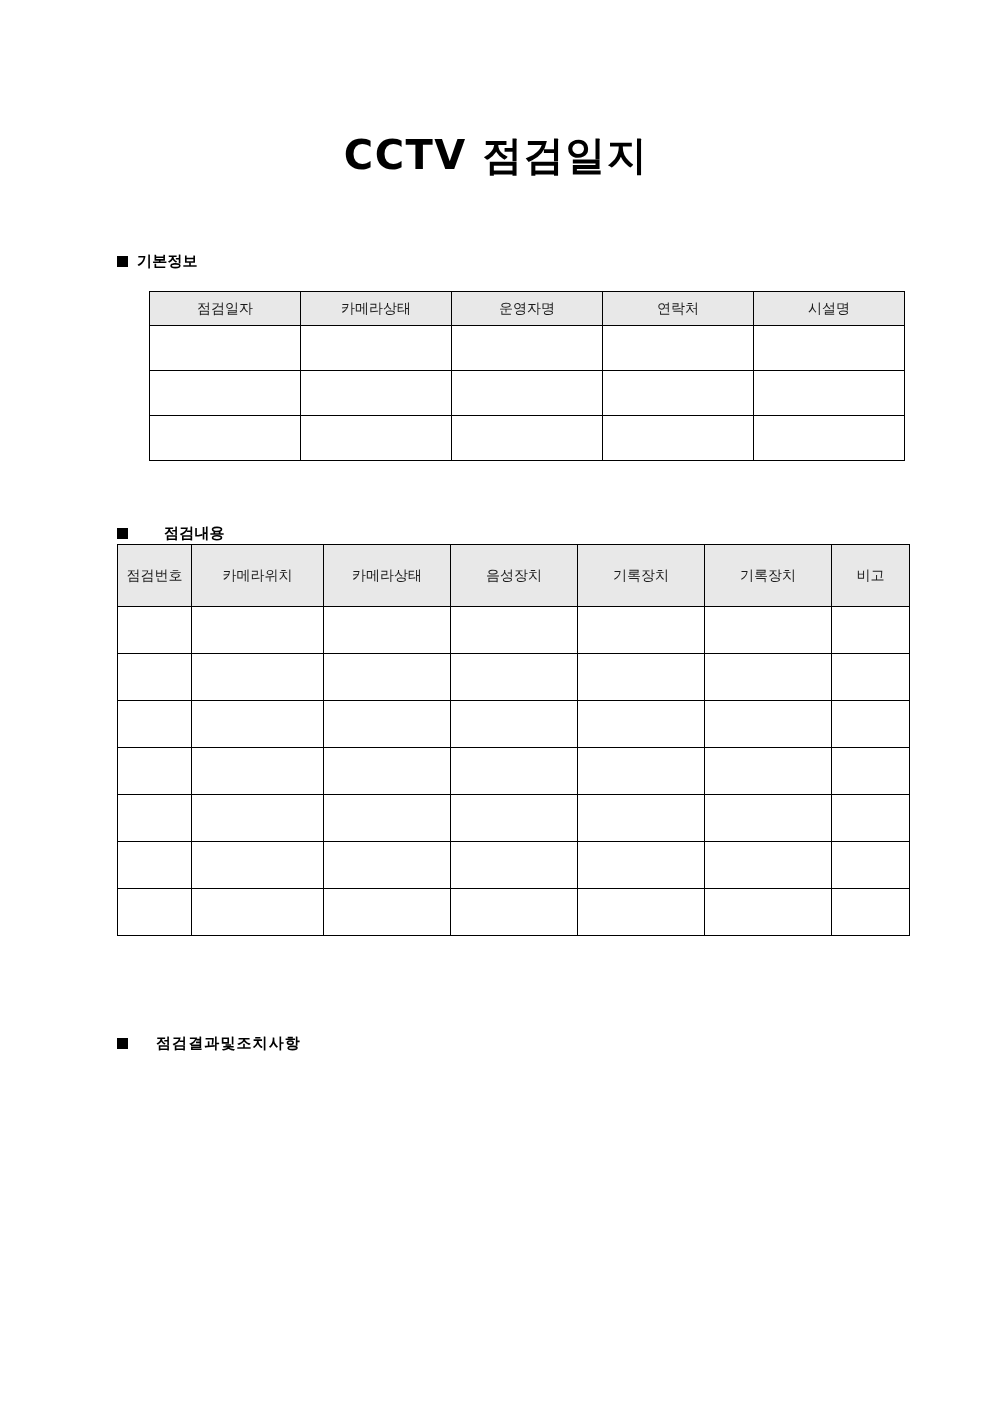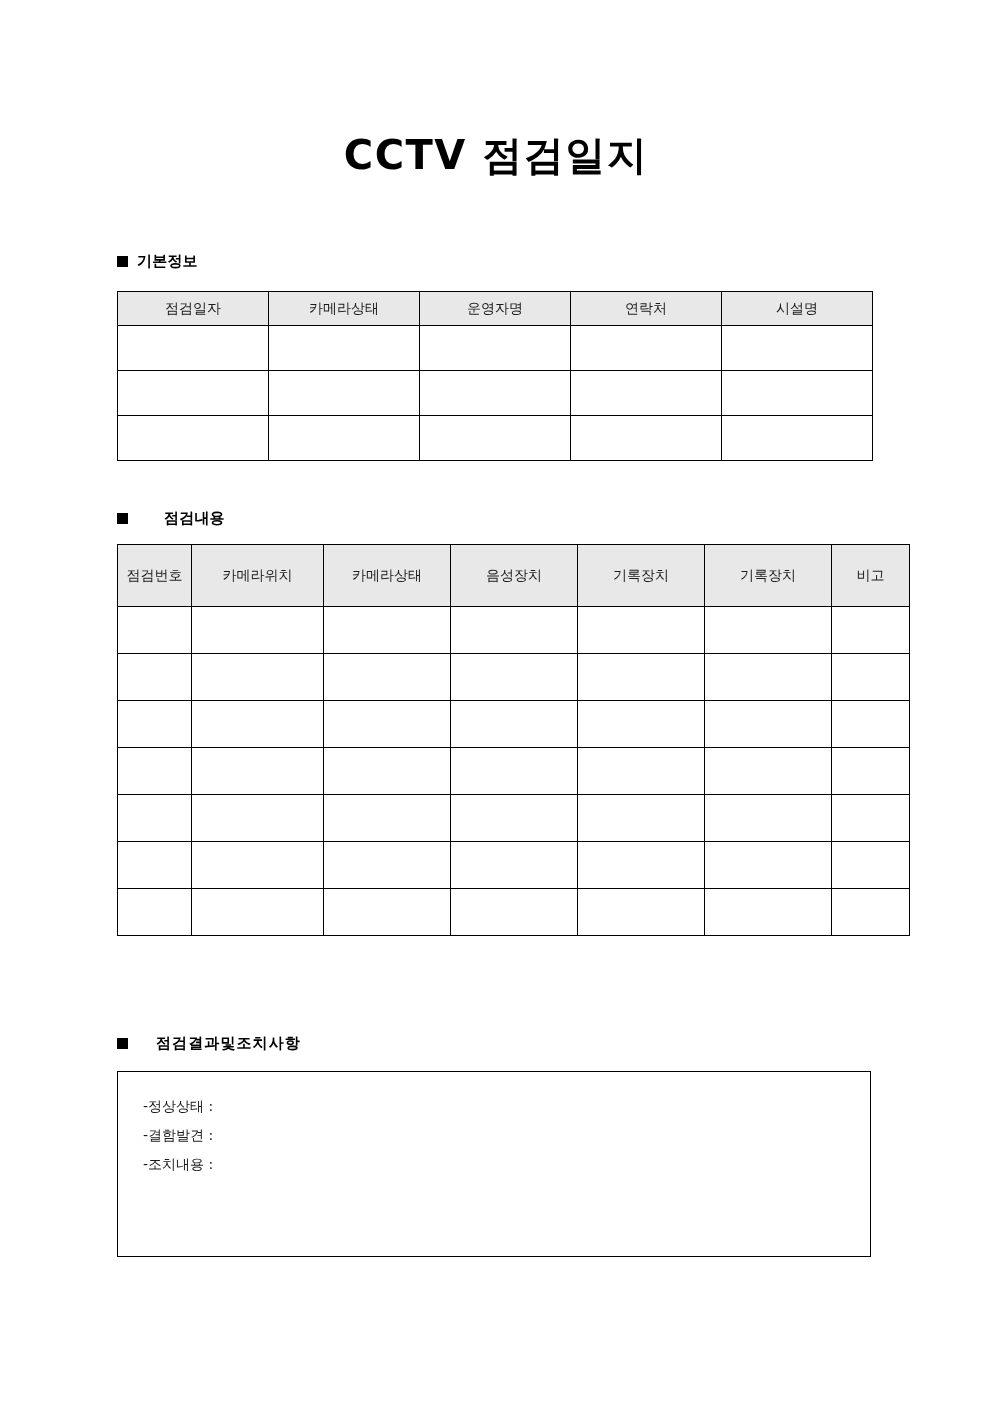--- a/index.html
+++ b/index.html
@@ -52,21 +52,21 @@
     width: 11px;
     height: 11px;
     background: #000000;
     display: inline-block;
     flex: 0 0 auto;
   }
   .section-head .sec-label {
     letter-spacing: 0.2px;
   }
   #sec-basic  { top: 254px; }
-  #sec-detail { top: 511px; gap: 36px; }
+  #sec-detail { top: 526px; gap: 36px; }
   #sec-result { top: 1036px; }
   #sec-result .sec-label { letter-spacing: 1.1px; margin-left: 19px; }
 
   
   table.form-table {
     position: absolute;
     left: 117px;
     width: 756px;
     border-collapse: collapse;
     table-layout: fixed;
@@ -79,21 +79,21 @@
     font-size: 14px;
     text-align: center;
     vertical-align: middle;
     color: #1a1a1a;
   }
   table.form-table thead th {
     background: #e8e8e8;
   }
 
   
-  #table-basic { top: 291px; }
+  #table-basic { top: 291px; margin-left: 32px; }
   #table-basic thead th { height: 33px; }
   #table-basic tbody td { height: 44px; }
 
   
   #table-detail { top: 544px; }
   #table-detail thead th { height: 61px; line-height: 1.3; }
   #table-detail tbody td { height: 46px; }
   #table-detail col.c-no  { width: 74px; }
   #table-detail col.c-wid { width: 132px; }
   #table-detail col.c-mid { width: 127px; }
@@ -260,21 +260,14 @@
         <td></td>
       </tr>
     </tbody>
   </table>
 
   <div class="section-head" id="sec-result">
     <span class="bullet-square"></span>
     <span class="sec-label">점검결과및조치사항</span>
   </div>
 
-  <div id="result-box">
-    <div class="result-lines">
-      <div class="result-line">-정상상태 :</div>
-      <div class="result-line">-결함발견 :</div>
-      <div class="result-line">-조치내용 :</div>
-    </div>
-  </div>
 
 </div>
 
 </body></html>

